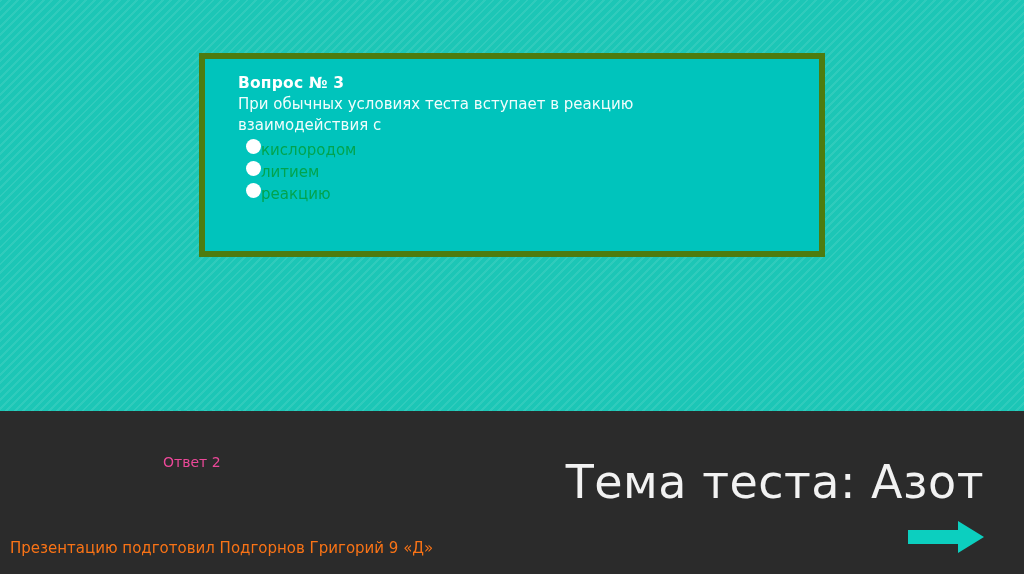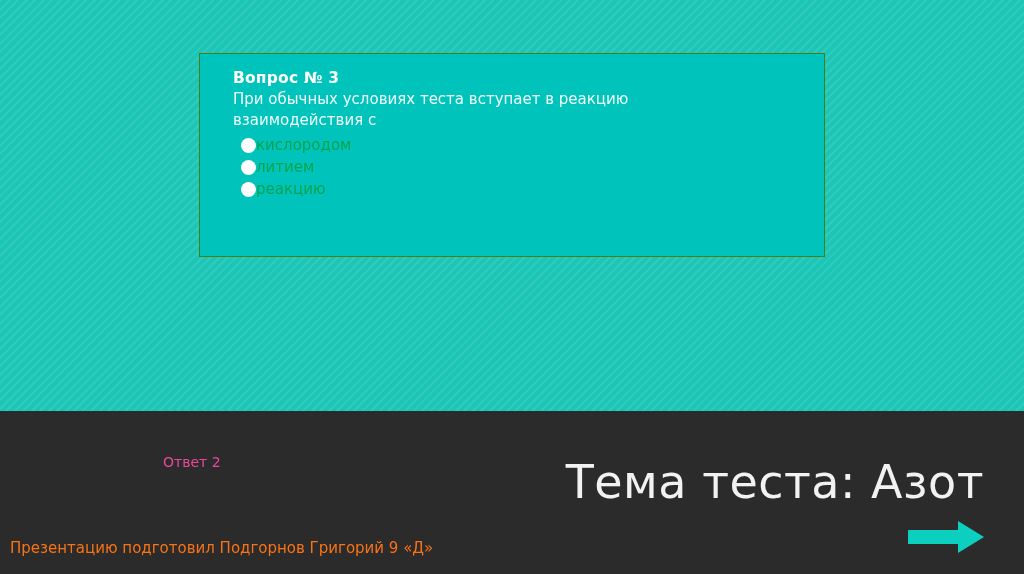--- a/index.html
+++ b/index.html
@@ -69,21 +69,21 @@
 
   
   #question-card {
     position: absolute;
     left: 199px;
     top: 53px;
     width: 626px;
     height: 204px;
     box-sizing: border-box;
     background: #00c4bc;
-    border: 1px solid #4d7c0f;
+    border: 6px solid #4d7c0f;
     padding: 14px 0 0 33px;
   }
 
   #question-number {
     font-size: 15.5px;
     font-weight: bold;
     color: #ffffff;
     letter-spacing: 0.2px;
     line-height: 20px;
     margin: 0 0 1px 0;
@@ -98,21 +98,21 @@
   }
 
   #options-list {
     list-style: none;
     margin: 3px 0 0 8px;
     padding: 0;
   }
 
   .option-row {
     display: flex;
-    align-items: center;
+    align-items: flex-start;
     height: 22px;
   }
 
   .option-bullet {
     width: 15px;
     height: 15px;
     border-radius: 50%;
     background: #ffffff;
     flex: 0 0 auto;
     display: block;

